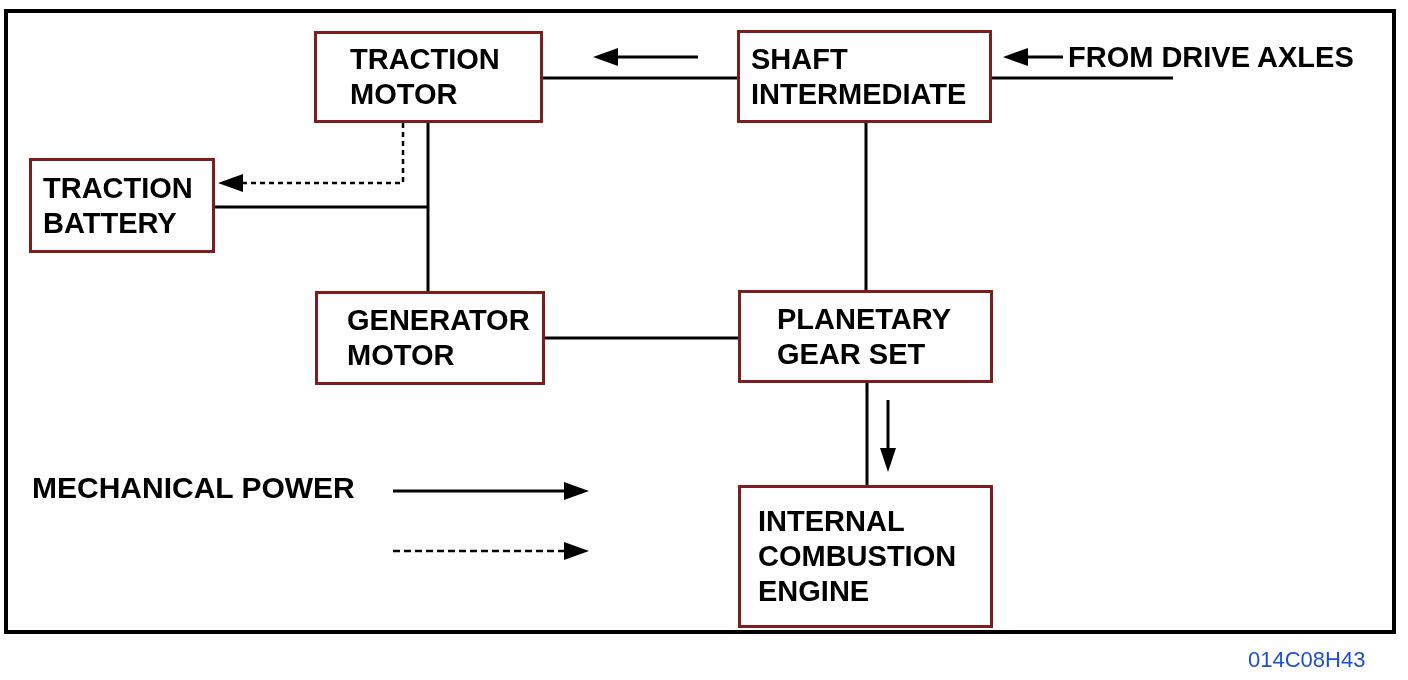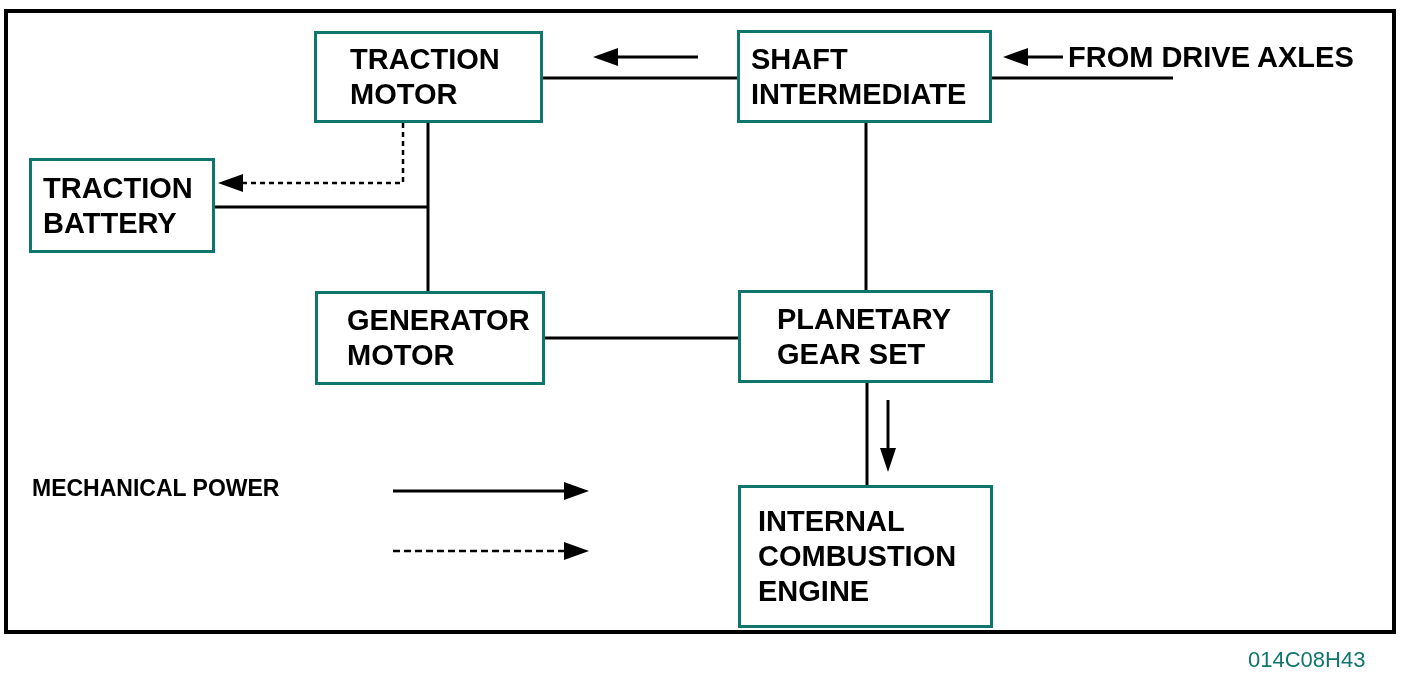--- a/index.html
+++ b/index.html
@@ -19,21 +19,21 @@
     position: absolute;
     left: 0;
     top: 0;
     width: 1408px;
     height: 680px;
     z-index: 1;
   }
   .node-box {
     position: absolute;
     box-sizing: border-box;
-    border: 3px solid #0f766e;
+    border: 3px solid #7f1d1d;
     background: #ffffff;
     display: flex;
     align-items: center;
     z-index: 2;
   }
   .node-text {
     font-size: 29px;
     line-height: 35px;
     font-weight: 700;
     color: #000000;
@@ -46,35 +46,35 @@
     position: absolute;
     font-size: 29px;
     line-height: 30px;
     font-weight: 700;
     color: #000000;
     white-space: nowrap;
     z-index: 2;
   }
   .legend-label {
     position: absolute;
-    font-size: 23px;
+    font-size: 30px;
     line-height: 30px;
     font-weight: 700;
     color: #000000;
     white-space: nowrap;
     z-index: 2;
   }
   .figure-code {
     position: absolute;
     left: 1248px;
     top: 648px;
     font-size: 22px;
     line-height: 24px;
     font-weight: 400;
-    color: #0f766e;
+    color: #1d4ed8;
     z-index: 2;
   }
 
   
   #box-traction-motor            { left: 314px; top: 31px;  width: 229px; height: 92px; }
   #box-traction-motor .node-text { padding-left: 33px; }
   #box-intermediate-shaft            { left: 737px; top: 30px;  width: 255px; height: 93px; }
   #box-intermediate-shaft .node-text { padding-left: 11px; }
   #box-traction-battery            { left: 29px;  top: 158px; width: 186px; height: 95px; }
   #box-traction-battery .node-text { padding-left: 11px; }

